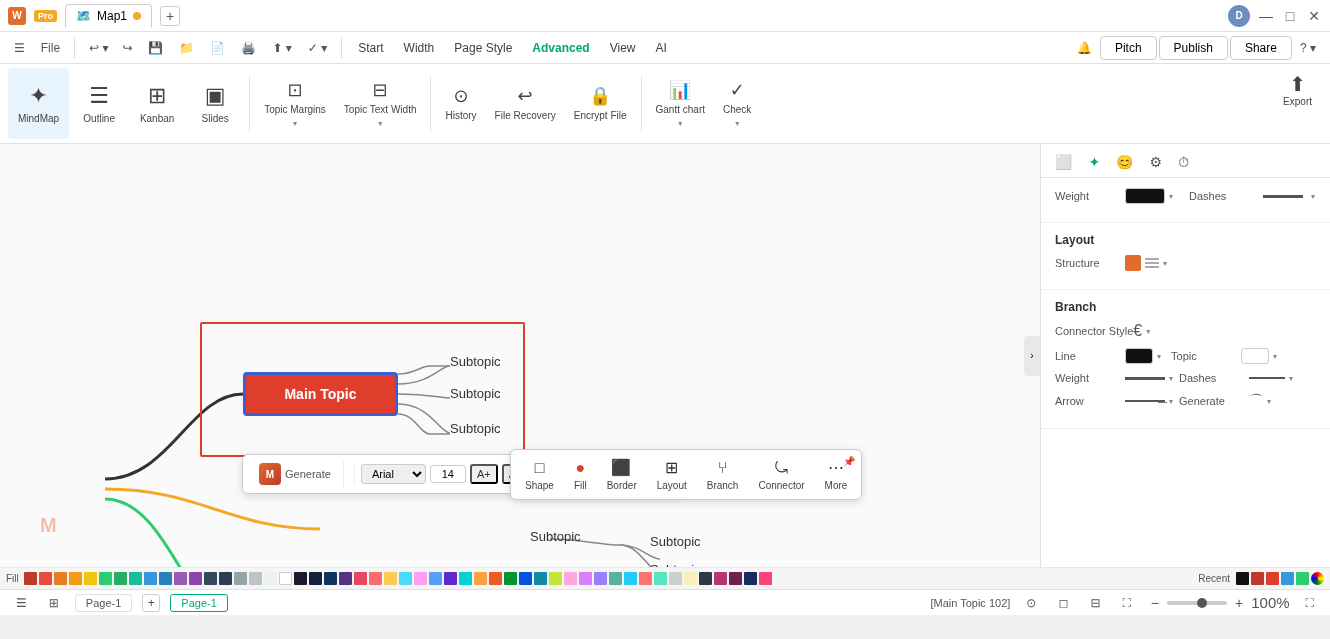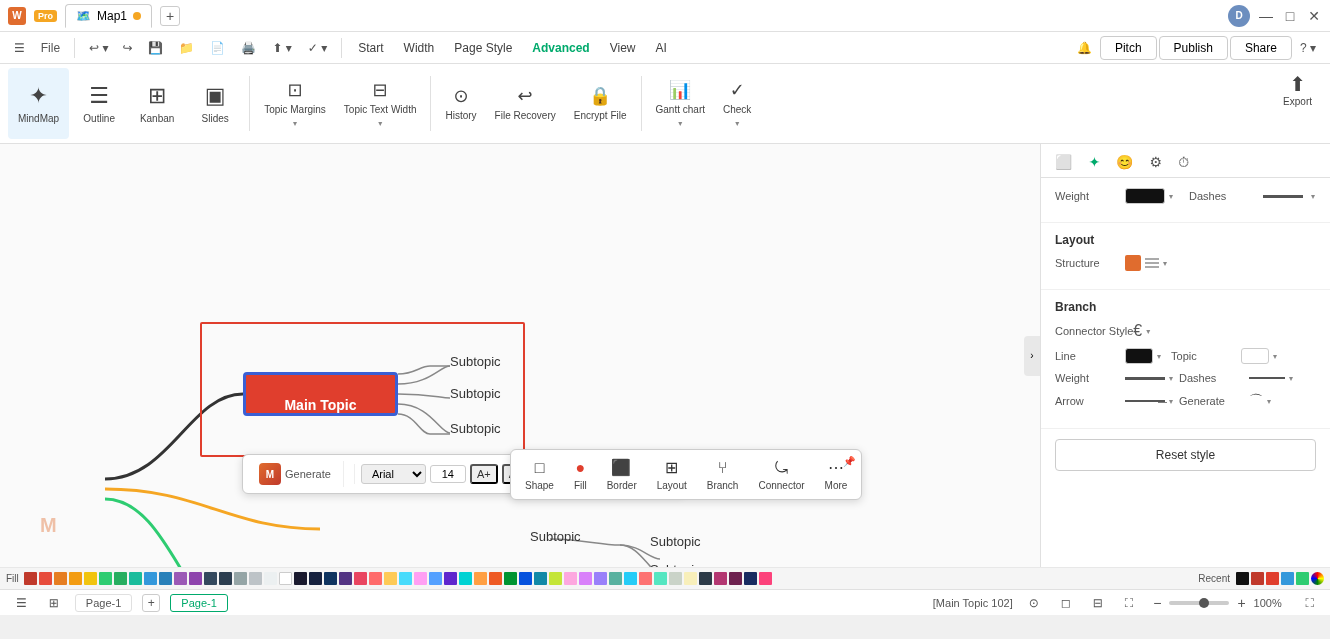--- a/index.html
+++ b/index.html
@@ -80,21 +80,21 @@
       position: absolute; left: 40px; top: 310px;
       width: 130px; height: 55px; background: white; border: 2px solid #e0e0e0;
       border-radius: 30px; display: flex; align-items: center; justify-content: center;
       font-weight: bold; font-size: 14px; color: #333; z-index: 5;
       box-shadow: 2px 2px 6px rgba(0,0,0,0.1);
     }
 
     .main-topic-red {
       position: absolute; left: 243px; top: 228px;
       width: 155px; height: 44px; background: #e03e2d; border: 3px solid #3a5fd4;
-      border-radius: 4px; display: flex; align-items: flex-end; justify-content: center;
+      border-radius: 4px; display: flex; align-items: center; justify-content: center;
       font-weight: bold; font-size: 14px; color: white; z-index: 6;
     }
 
     .selection-box {
       position: absolute; left: 200px; top: 178px;
       width: 325px; height: 135px; border: 2px solid #e03e2d;
       border-radius: 2px; background: transparent; z-index: 4; pointer-events: none;
     }
 
     .subtopic {
@@ -472,23 +472,20 @@
           <span class="dropdown-arrow">▾</span>
         </div>
         <span class="rp-label" style="margin-left:6px;">Generate</span>
         <div class="rp-value">
           <div style="font-size:14px;">⌒</div>
           <span class="dropdown-arrow">▾</span>
         </div>
       </div>
     </div>
 
-    <div style="padding: 10px 14px;">
-      <button style="width:100%; padding:8px; background:white; border:1px solid #ccc; border-radius:4px; cursor:pointer; font-size:12px; color:#333;">Reset style</button>
-    </div>
   </div>
 </div>
 
 <div id="color-bar">
   <span class="fill-label">Fill</span>
 
   <div class="color-chip" style="background:#c0392b;"></div>
   <div class="color-chip" style="background:#e74c3c;"></div>
   <div class="color-chip" style="background:#e67e22;"></div>
   <div class="color-chip" style="background:#f39c12;"></div>
@@ -561,16 +558,16 @@
   <div class="toolbar-btn-sm">⊙</div>
   <div class="toolbar-btn-sm">◻</div>
   <div class="toolbar-btn-sm">⊟</div>
   <div class="toolbar-btn-sm">⛶</div>
   <div class="zoom-controls">
     <span class="zoom-btn">−</span>
     <div class="zoom-slider">
       <div class="zoom-slider-handle"></div>
     </div>
     <span class="zoom-btn">+</span>
-    <span style="font-size:11px; color:#555; min-width:36px;">100%</span>
+    <span style="font-size:15px; color:#555; min-width:36px;">100%</span>
   </div>
   <div class="toolbar-btn-sm">⛶</div>
 </div>
 
 </body></html>

